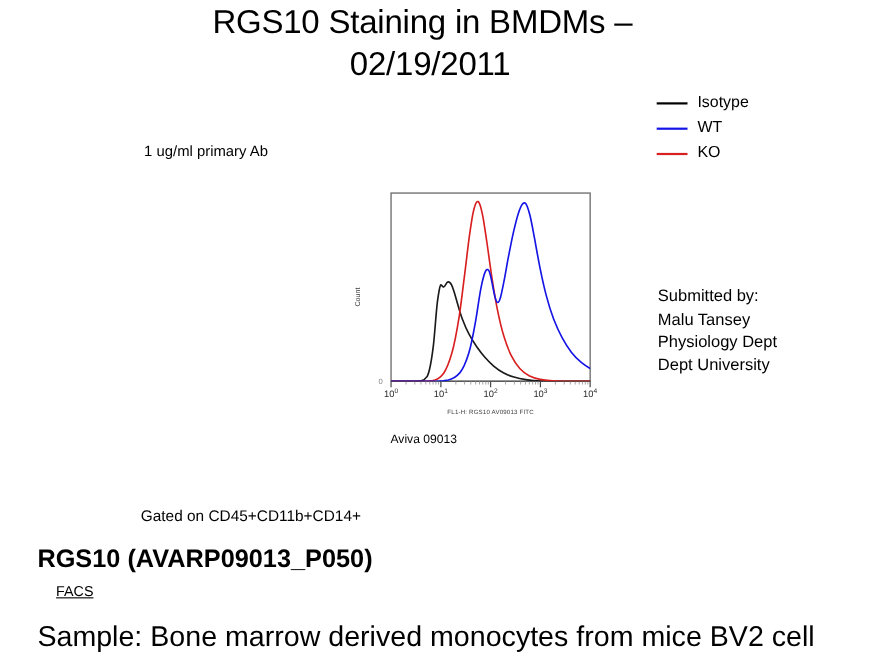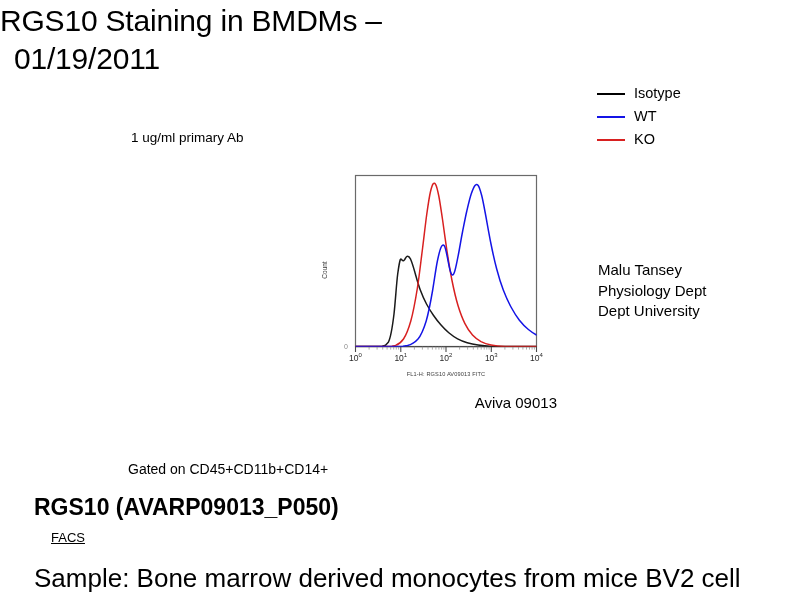--- a/index.html
+++ b/index.html
@@ -17,20 +17,21 @@
     color: #000000;
     -webkit-font-smoothing: antialiased;
   }
 
   
   #figure-title {
     position: absolute;
     left: 0;
     top: 2px;
     width: 768px;
+    text-align: center;
     font-size: 30px;
     line-height: 38px;
     font-weight: 400;
     letter-spacing: -0.2px;
   }
   #figure-title .title-line {
     display: block;
     white-space: nowrap;
   }
   #figure-title .title-line-2 {
@@ -82,25 +83,25 @@
     width: 250px;
     height: 225px;
   }
   #flow-plot svg {
     display: block;
   }
 
   
   #plot-caption {
     position: absolute;
-    left: 372px;
+    left: 355px;
     top: 394px;
     width: 185px;
-    text-align: right;
-    font-size: 15px;
+    text-align: left;
+    font-size: 11px;
     white-space: nowrap;
   }
 
   
   #submitted-block {
     position: absolute;
     left: 598px;
     top: 260px;
     font-size: 15px;
     line-height: 20.5px;
@@ -138,21 +139,21 @@
     top: 563px;
     font-size: 26px;
     white-space: nowrap;
   }
 </style>
 </head>
 <body>
 
 <div id="figure-title">
   <span class="title-line title-line-1">RGS10 Staining in BMDMs –</span>
-  <span class="title-line title-line-2">01/19/2011</span>
+  <span class="title-line title-line-2">02/19/2011</span>
 </div>
 
 <div id="antibody-note">
   <div>1 ug/ml primary Ab</div>
 </div>
 
 <div id="legend">
   <div class="legend-row">
     <span class="legend-swatch" style="border-top-color:#000000;"></span>
     <span class="legend-label">Isotype</span>
@@ -309,20 +310,21 @@
                C222.4,156.0 225.3,159.0 228.4,161.5
                C231.6,164.1 234.6,166.0 236.5,167.0
                L236.5,167.0"></path>
     </g>
   </svg>
 </div>
 
 <div id="plot-caption">Aviva  09013</div>
 
 <div id="submitted-block">
+  <div>Submitted by:</div>
   <div>Malu Tansey</div>
   <div>Physiology Dept</div>
   <div>Dept University</div>
 </div>
 
 <div id="gating-note">Gated on CD45+CD11b+CD14+</div>
 <div id="target-name">RGS10 (AVARP09013_P050)</div>
 <div id="assay-name">FACS</div>
 <div id="sample-desc">Sample: Bone marrow derived monocytes from mice BV2 cell</div>
 

